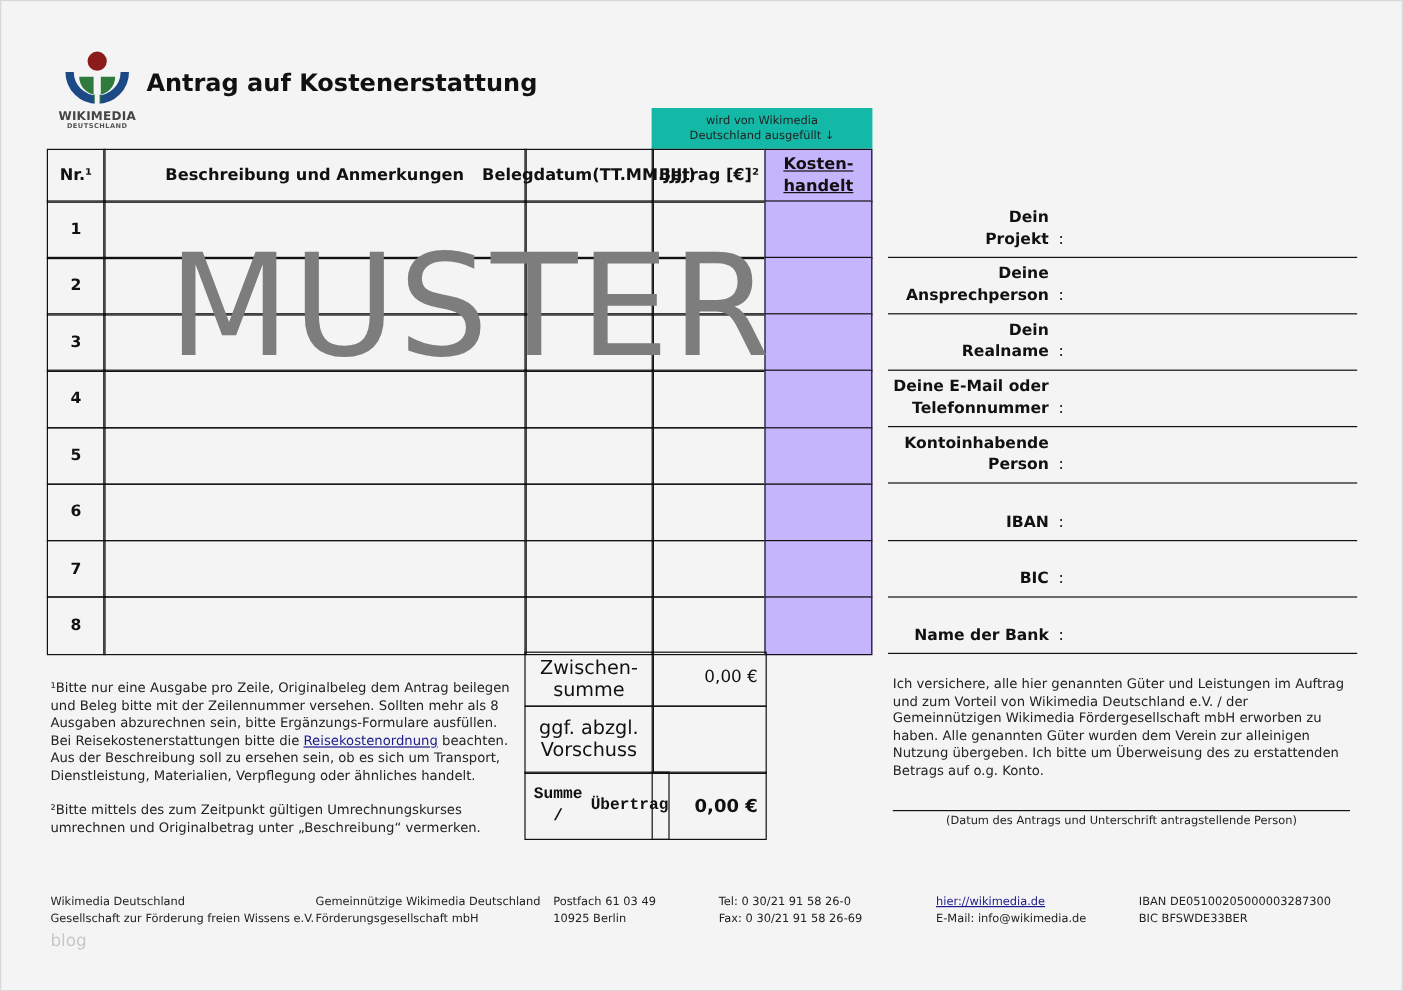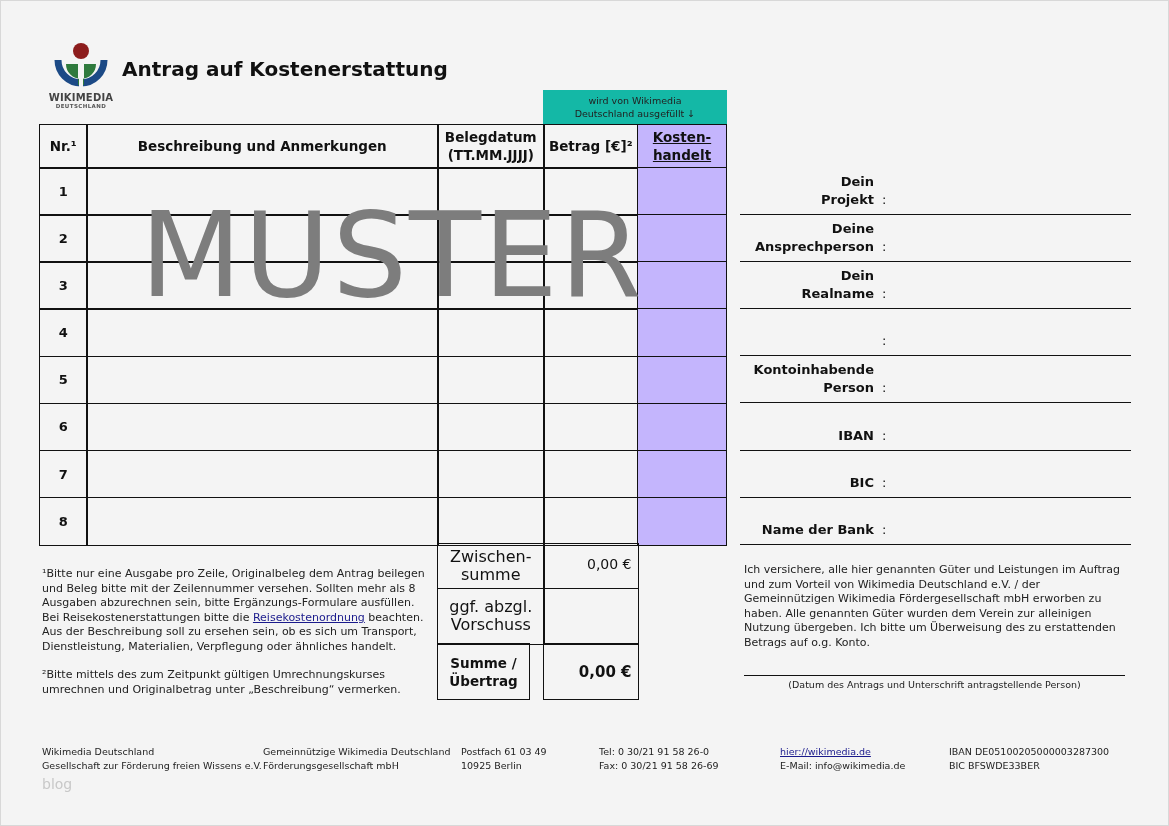--- a/index.html
+++ b/index.html
@@ -71,21 +71,21 @@
   <div>wird von Wikimedia</div>
   <div>Deutschland ausgefüllt ↓</div>
 </div>
 
 <div class="cell hdr" style="left:39px;top:124px;width:48.5px;height:44.5px;">
     <span>Nr.¹</span>
   </div>
 <div class="cell hdr" style="left:86px;top:124px;width:352.5px;height:44.5px;">
     <span>Beschreibung und Anmerkungen</span>
   </div>
-<div class="cell hdr" style="left:437px;top:124px;width:107.5px;height:44.5px;flex-direction:column;">
+<div class="cell hdr" style="left:437px;top:124px;width:107.5px;height:44.5px;">
   <span>Belegdatum</span>
   <span>(TT.MM.JJJJ)</span>
 </div>
 <div class="cell hdr" style="left:543px;top:124px;width:95.5px;height:44.5px;">
     <span>Betrag [€]²</span>
   </div>
 <div class="cell hdr gray" style="left:637px;top:124px;width:90px;height:44.5px;flex-direction:column;">
   <span>Kosten-</span>
   <span>handelt</span>
 </div>
@@ -140,21 +140,21 @@
   <span>summe</span>
 </div>
 <div class="cell sum-val" style="left:543px;top:543px;width:95.5px;height:46px;align-items:flex-start;padding-top:12px;">0,00 €</div>
 
 <div class="cell sum-label" style="left:437px;top:587.5px;width:107.5px;height:57px;flex-direction:column;">
   <span>ggf. abzgl.</span>
   <span>Vorschuss</span>
 </div>
 <div class="cell sum-val" style="left:543px;top:587.5px;width:95.5px;height:57px;"></div>
 
-<div class="cell sum-label bold" style="left:437px;top:643px;width:93px;height:57px;flex-direction:column;">
+<div class="cell sum-label bold" style="left:437px;top:643px;width:121px;height:57px;flex-direction:row;font-family:Liberation Mono, monospace;">
   <span>Summe /</span>
   <span>Übertrag</span>
 </div>
 <div class="cell sum-val bold" style="left:543px;top:643px;width:95.5px;height:57px;font-size:15px;">0,00 €</div>
 
 <div class="abs footnote" style="top:567px;">
   <span>¹Bitte nur eine Ausgabe pro Zeile, Originalbeleg dem Antrag beilegen und Beleg bitte mit der Zeilennummer versehen. Sollten mehr als 8 Ausgaben abzurechnen sein, bitte Ergänzungs-Formulare ausfüllen. Bei Reisekostenerstattungen bitte die </span><a>Reisekostenordnung</a><span> beachten. Aus der Beschreibung soll zu ersehen sein, ob es sich um Transport, Dienstleistung, Materialien, Verpflegung oder ähnliches handelt.</span>
 </div>
 <div class="abs footnote" style="top:668px;">²Bitte mittels des zum Zeitpunkt gültigen Umrechnungskurses umrechnen und Originalbetrag unter „Beschreibung“ vermerken.</div>
 
@@ -174,20 +174,24 @@
       <div class="field-colon">:</div>
     </div>
     <div class="field" style="top: 262.2px;">
       <div class="field-label">
         <div>Dein</div>
         <div>Realname</div>
       </div>
       <div class="field-colon">:</div>
     </div>
     <div class="field" style="top: 309.3px;">
+      <div class="field-label">
+        <div>Deine E-Mail oder</div>
+        <div>Telefonnummer</div>
+      </div>
       <div class="field-colon">:</div>
     </div>
     <div class="field" style="top: 356.4px;">
       <div class="field-label">
         <div>Kontoinhabende</div>
         <div>Person</div>
       </div>
       <div class="field-colon">:</div>
     </div>
     <div class="field" style="top: 403.5px;">

